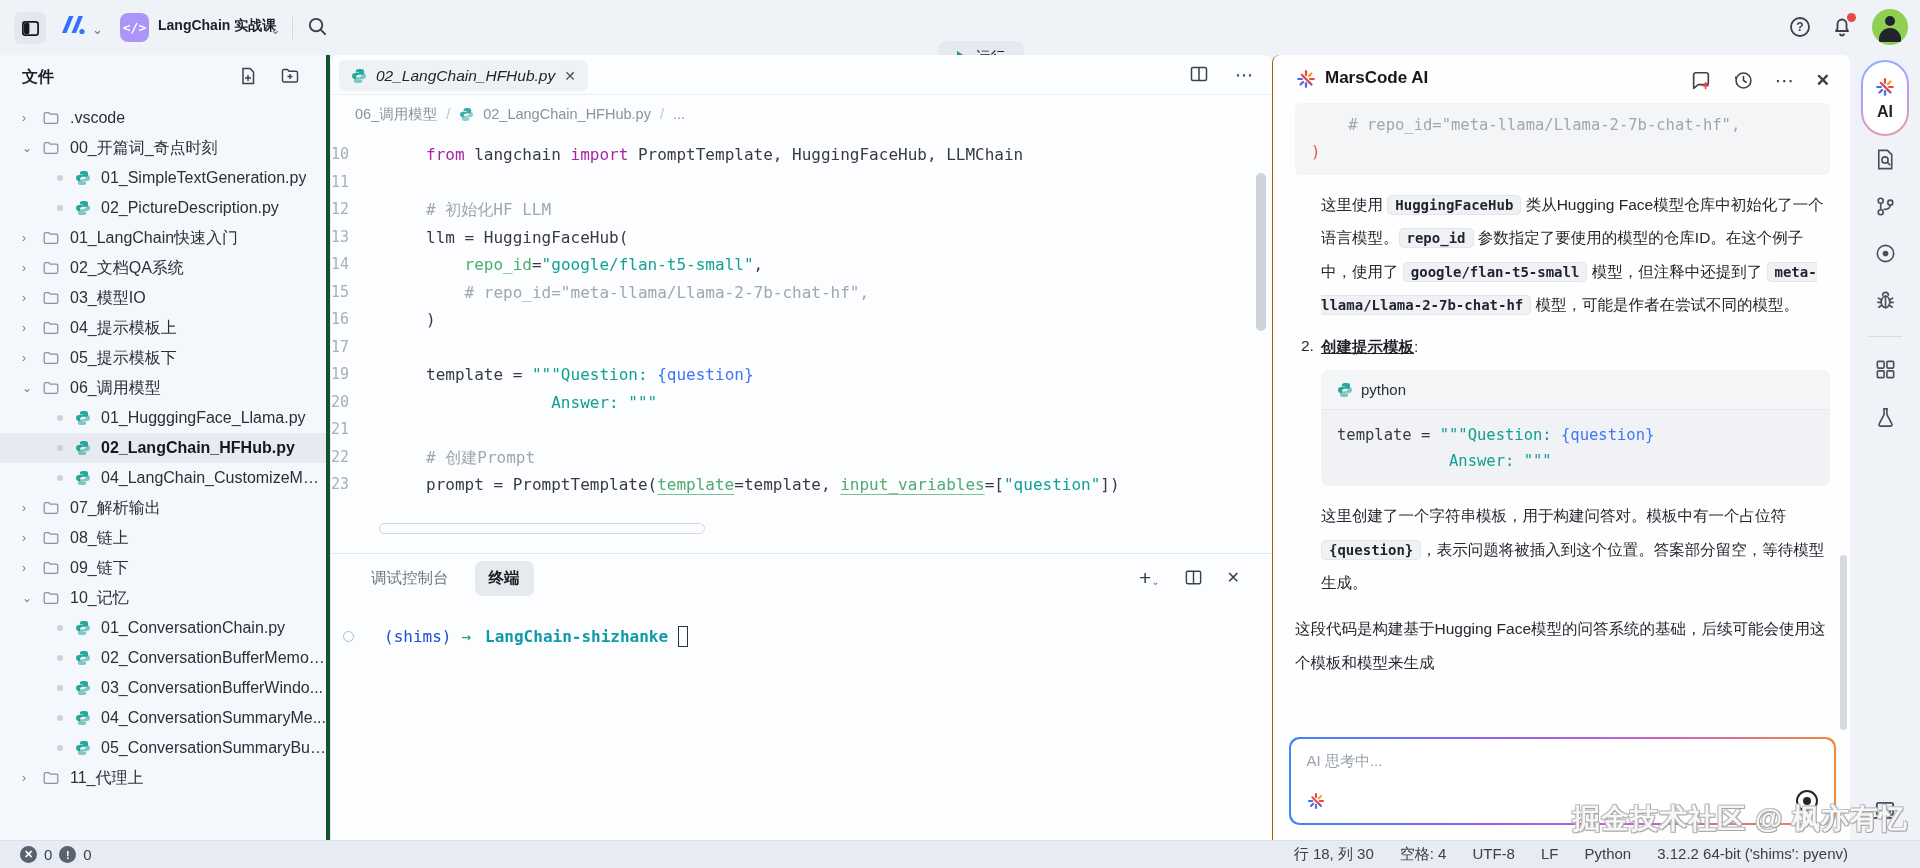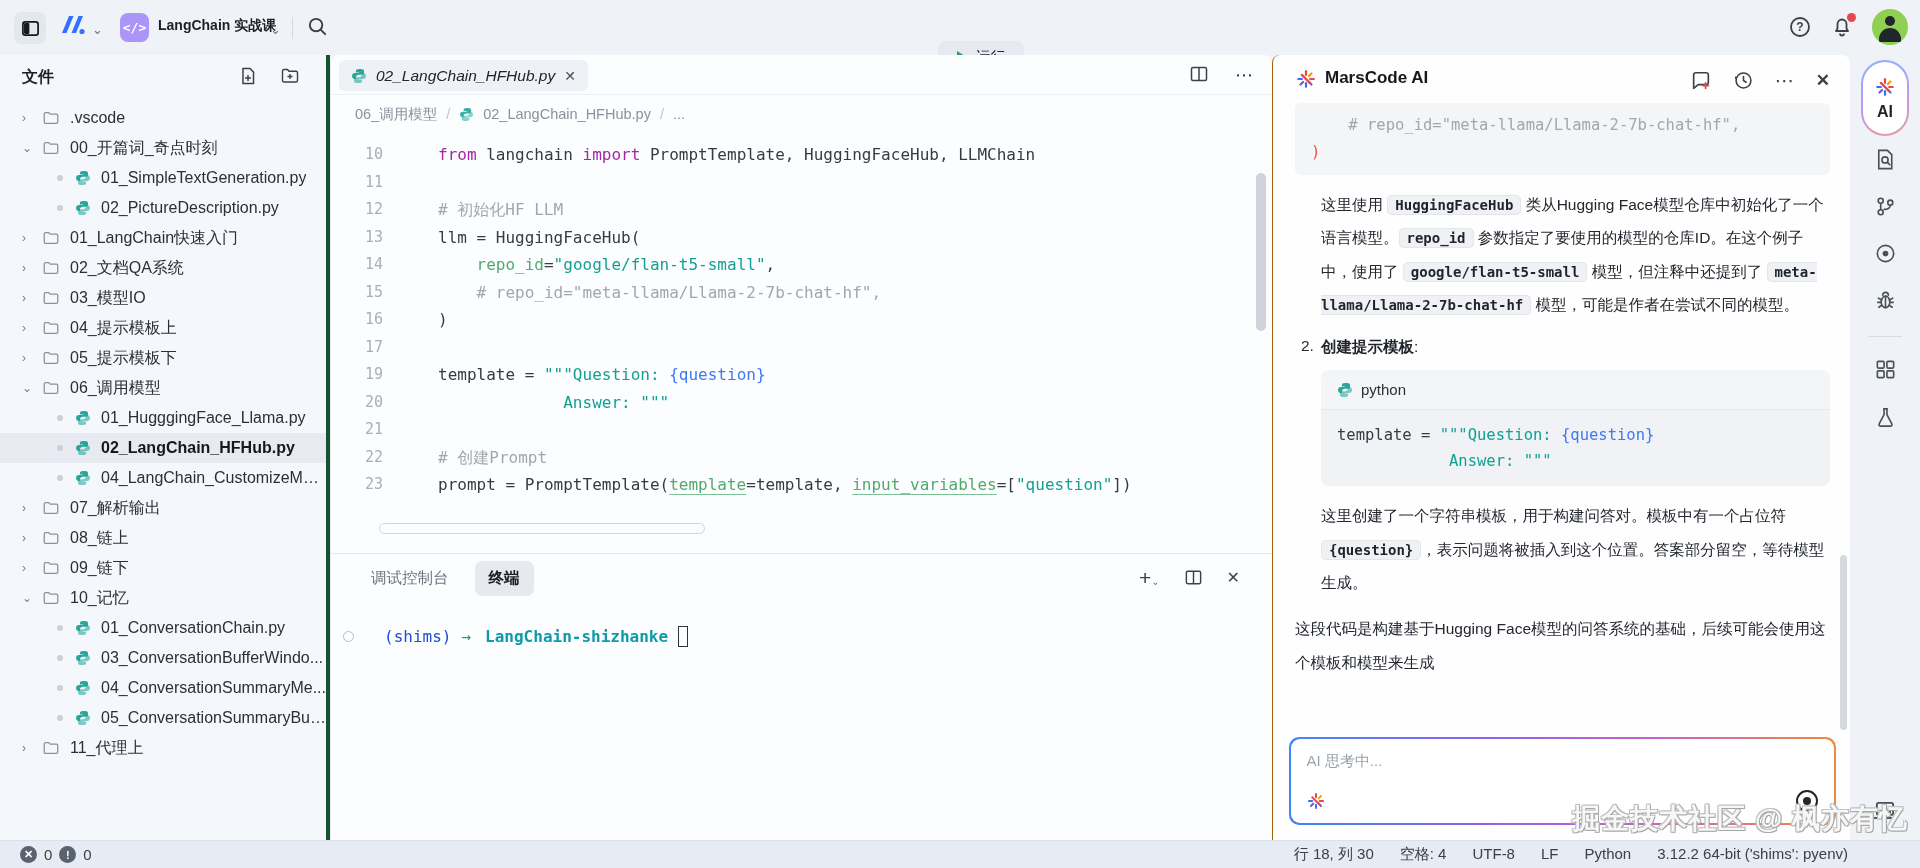--- a/index.html
+++ b/index.html
@@ -49,21 +49,21 @@
   .tab .name { font-size:15.5px; font-style:italic; color:#22252b; }
   .tab .x { color:#4a4f57; font-size:14px; }
   .tabbar-acts { position:absolute; right:18px; top:9px; display:flex; gap:26px; color:#3c4149; }
   .breadcrumb { height:38px; display:flex; align-items:center; padding-left:24px; gap:9px; font-size:14.5px; color:#8b929c; }
   .breadcrumb .sep { color:#c0c5cd; }
   .bc-ico { opacity:.9; }
 
   .code { position:relative; height:422px; overflow:hidden; padding-top:8px; font-family:"DejaVu Sans Mono",monospace; }
   .cline { position:relative; display:flex; height:27.5px; line-height:27.5px; font-size:16px; }
   .cline.cur { background:#edf1f6; }
-  .cline .num { width:62px; text-align:center; color:#a9aeb8; font-size:15px; flex:none;margin-left:12px; }
+  .cline .num { width:62px; text-align:left; color:#a9aeb8; font-size:15px; flex:none; }
   .cline.cur .num { color:#3a3e45; }
   .cline .src { padding-left:33px; white-space:pre; }
   .tk-k { color:#a626a4; } .tk-p { color:#383a42; } .tk-c { color:#a2a6ad; }
   .tk-s { color:#12a093; } .tk-g { color:#4fab6d; } .tk-b { color:#4078f2; } .tk-r { color:#e45649; }
   .tk-gu { color:#4fab6d; text-decoration:underline; text-underline-offset:4px; text-decoration-color:#7bc194; }
   .caret { display:inline-block; width:2px; height:19px; background:#15181d; vertical-align:-4px; }
   .hintbox { position:absolute; left:48px; top:390px; width:326px; height:11px; border:1px solid #d2d5db; border-radius:7px; background:#fbfcfd; }
   .ed-scroll { position:absolute; right:6px; top:40px; width:10px; height:158px; border-radius:5px; background:#cfd3d9; }
 
   
@@ -87,21 +87,21 @@
   .ai-title { position:absolute; left:52px; top:13px; font-size:17px; font-weight:bold; color:#15181d; }
   .ai-logo { position:absolute; left:22px; top:13px; }
   .ai-acts { position:absolute; right:20px; top:14px; display:flex; align-items:center; gap:21px; color:#3c4149; }
   .ai-content { position:absolute; left:0; right:0; top:48px; bottom:152px; overflow:hidden; padding:0 20px 0 22px; }
   .ai-codeblock { background:#f4f5f7; border-radius:6px; padding:9px 16px; font-family:"DejaVu Sans Mono",monospace; font-size:15.5px; line-height:27px; white-space:pre; }
   .ai-p { font-size:15.5px; line-height:2.15; color:#23272f; margin:13px 0; }
   .ai-ind { margin-left:26px; }
   .chip { font-family:"DejaVu Sans Mono",monospace; font-size:14px; font-weight:bold; background:#eff1f4; border:1px solid #e2e5e9; border-radius:5px; padding:1px 7px; color:#1f232b; }
   .ai-li { position:relative; margin:16px 0 12px 26px; font-size:15.5px; }
   .ai-li .n { position:absolute; left:-20px; color:#23272f; }
-  .ai-li b { font-weight:bold; }
+  .ai-li b { font-weight:bold;text-decoration:underline; }
   .ai-cb2 { margin-left:26px; border-radius:8px; background:#f4f5f7; overflow:hidden; }
   .ai-cb2 .cb-head { display:flex; align-items:center; gap:8px; padding:11px 16px; font-size:15px; color:#2b2f36; border-bottom:1px solid #e7e9ed; background:#f4f5f7; }
   .ai-cb2 .cb-body { padding:12px 16px; font-family:"DejaVu Sans Mono",monospace; font-size:15.5px; line-height:26px; white-space:pre; background:#f1f2f5; }
   .ai-scroll { position:absolute; right:3px; top:500px; width:7px; height:175px; border-radius:4px; background:#d6d9de; }
   .ai-inputwrap { position:absolute; left:16px; right:14px; top:682px; height:88px; border-radius:10px; padding:1.6px; background:linear-gradient(90deg,#3e86f7,#8a63f2,#c960c9,#ef8a3c); }
   .ai-input { position:relative; width:100%; height:100%; background:#fff; border-radius:9px; }
   .ai-ph { position:absolute; left:16px; top:13px; font-size:15px; color:#9aa3ad; }
   .ai-spark { position:absolute; left:15px; bottom:12px; }
   .ai-stop { position:absolute; right:16px; bottom:11px; width:22px; height:22px; border:2px solid #23262d; border-radius:50%; }
   .ai-stop::after { content:""; position:absolute; left:5px; top:5px; width:8px; height:8px; border-radius:50%; background:#23262d; }
@@ -440,20 +440,29 @@
           <span class="lbl">10_记忆</span>
         </div>
         <div class="trow">
           <span class="dot"></span>
           <span class="pyicon">
             <svg width="16" height="16" style="color: rgb(26, 163, 149);">
               <use href="#i-py"></use>
             </svg>
           </span>
           <span class="lbl">01_ConversationChain.py</span>
+        </div>
+        <div class="trow">
+          <span class="dot"></span>
+          <span class="pyicon">
+            <svg width="16" height="16" style="color: rgb(26, 163, 149);">
+              <use href="#i-py"></use>
+            </svg>
+          </span>
+          <span class="lbl">02_ConversationBufferMemor...</span>
         </div>
         <div class="trow">
           <span class="dot"></span>
           <span class="pyicon">
             <svg width="16" height="16" style="color: rgb(26, 163, 149);">
               <use href="#i-py"></use>
             </svg>
           </span>
           <span class="lbl">03_ConversationBufferWindo...</span>
         </div>

